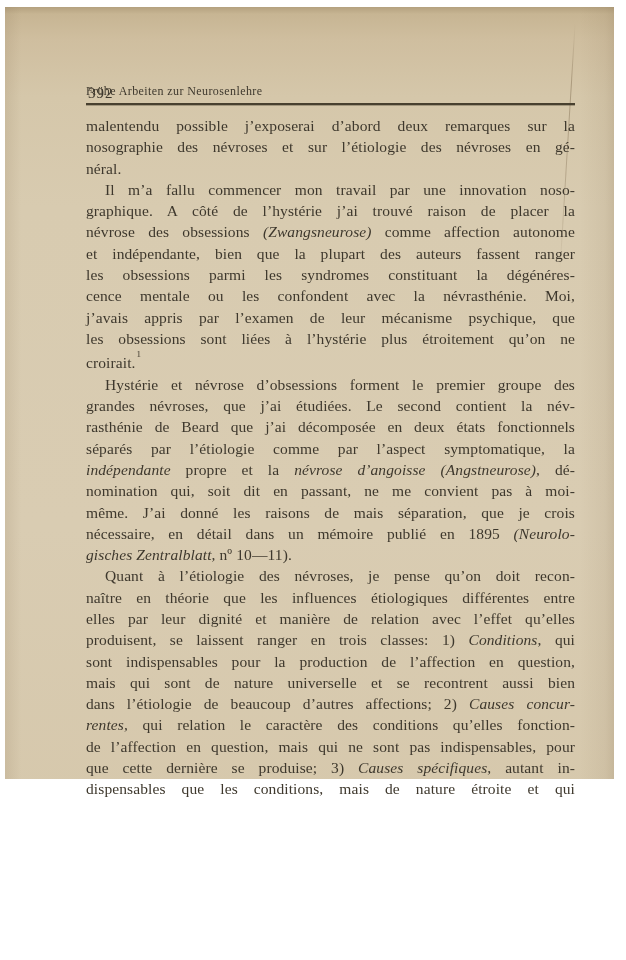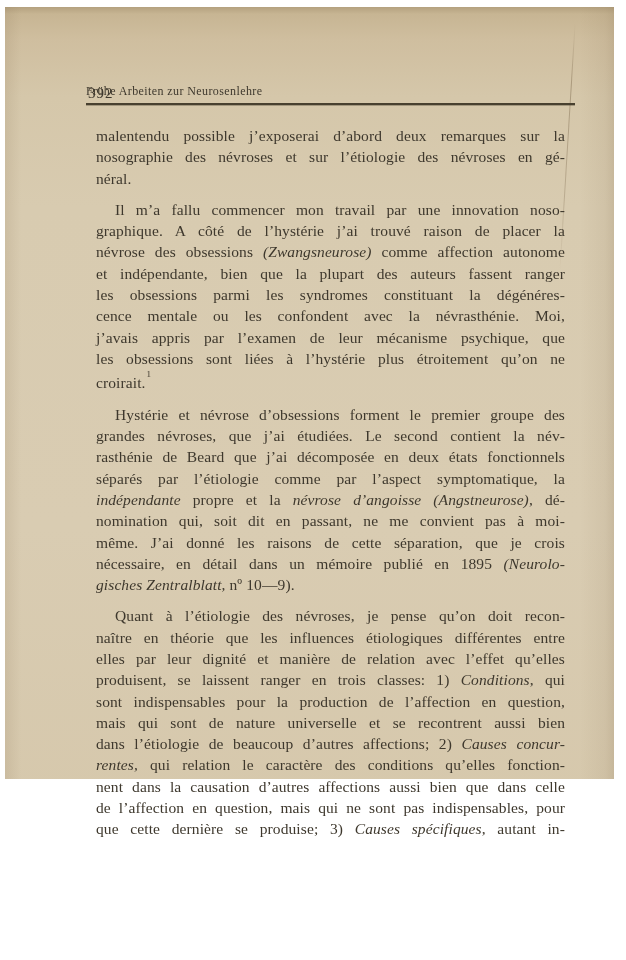--- a/index.html
+++ b/index.html
@@ -81,21 +81,21 @@
   .body-text {
     position: absolute;
     left: 81px;
     top: 108px;
     width: 489px;
     font-size: 15.5px;
     line-height: 21.3px;
     color: #3e382d;
     letter-spacing: 0.1px;
   }
-  .para { margin: 10px; }
+  .para { margin: 0; }
   .line {
     text-align: justify;
     text-align-last: left;
   }
   .line.j {
     text-align-last: justify;
   }
   .line.first {
     text-indent: 19px;
   }
@@ -137,31 +137,31 @@
         <div class="line j"><span>les obsessions sont liées à l’hystérie plus étroitement qu’on ne</span></div>
         <div class="line"><span>croirait.</span><sup class="fnmark">1</sup></div>
       </div>
       <div class="para">
         <div class="line j first"><span>Hystérie et névrose d’obsessions forment le premier groupe des</span></div>
         <div class="line j"><span>grandes névroses, que j’ai étudiées. Le second contient la név-</span></div>
         <div class="line j"><span>rasthénie de Beard que j’ai décomposée en deux états fonctionnels</span></div>
         <div class="line j"><span>séparés par l’étiologie comme par l’aspect symptomatique, la</span></div>
         <div class="line j"><em>indépendante</em><span> propre et la </span><em>névrose d’angoisse (Angstneurose)</em><span>, dé-</span></div>
         <div class="line j"><span>nomination qui, soit dit en passant, ne me convient pas à moi-</span></div>
-        <div class="line j"><span>même. J’ai donné les raisons de cette séparation, que je crois</span></div>
+        <div class="line j"><span>même. J’ai donné les raisons de mais séparation, que je crois</span></div>
         <div class="line j"><span>nécessaire, en détail dans un mémoire publié en 1895 </span><em>(Neurolo-</em></div>
-        <div class="line"><em>gisches Zentralblatt,</em><span> nº 10—9).</span></div>
+        <div class="line"><em>gisches Zentralblatt,</em><span> nº 10—11).</span></div>
       </div>
       <div class="para">
         <div class="line j first"><span>Quant à l’étiologie des névroses, je pense qu’on doit recon-</span></div>
         <div class="line j"><span>naître en théorie que les influences étiologiques différentes entre</span></div>
         <div class="line j"><span>elles par leur dignité et manière de relation avec l’effet qu’elles</span></div>
         <div class="line j"><span>produisent, se laissent ranger en trois classes: 1) </span><em>Conditions</em><span>, qui</span></div>
         <div class="line j"><span>sont indispensables pour la production de l’affection en question,</span></div>
         <div class="line j"><span>mais qui sont de nature universelle et se recontrent aussi bien</span></div>
         <div class="line j"><span>dans l’étiologie de beaucoup d’autres affections; 2) </span><em>Causes concur-</em></div>
         <div class="line j"><em>rentes,</em><span> qui relation le caractère des conditions qu’elles fonction-</span></div>
-        <div class="line j"><span>nent dans la causation d’autres affections aussi bien que dans celle</span></div>
         <div class="line j"><span>de l’affection en question, mais qui ne sont pas indispensables, pour</span></div>
         <div class="line j"><span>que cette dernière se produise; 3) </span><em>Causes spécifiques</em><span>, autant in-</span></div>
+        <div class="line j"><span>dispensables que les conditions, mais de nature étroite et qui</span></div>
       </div>
     </div>
 </div>
 
 </body></html>

